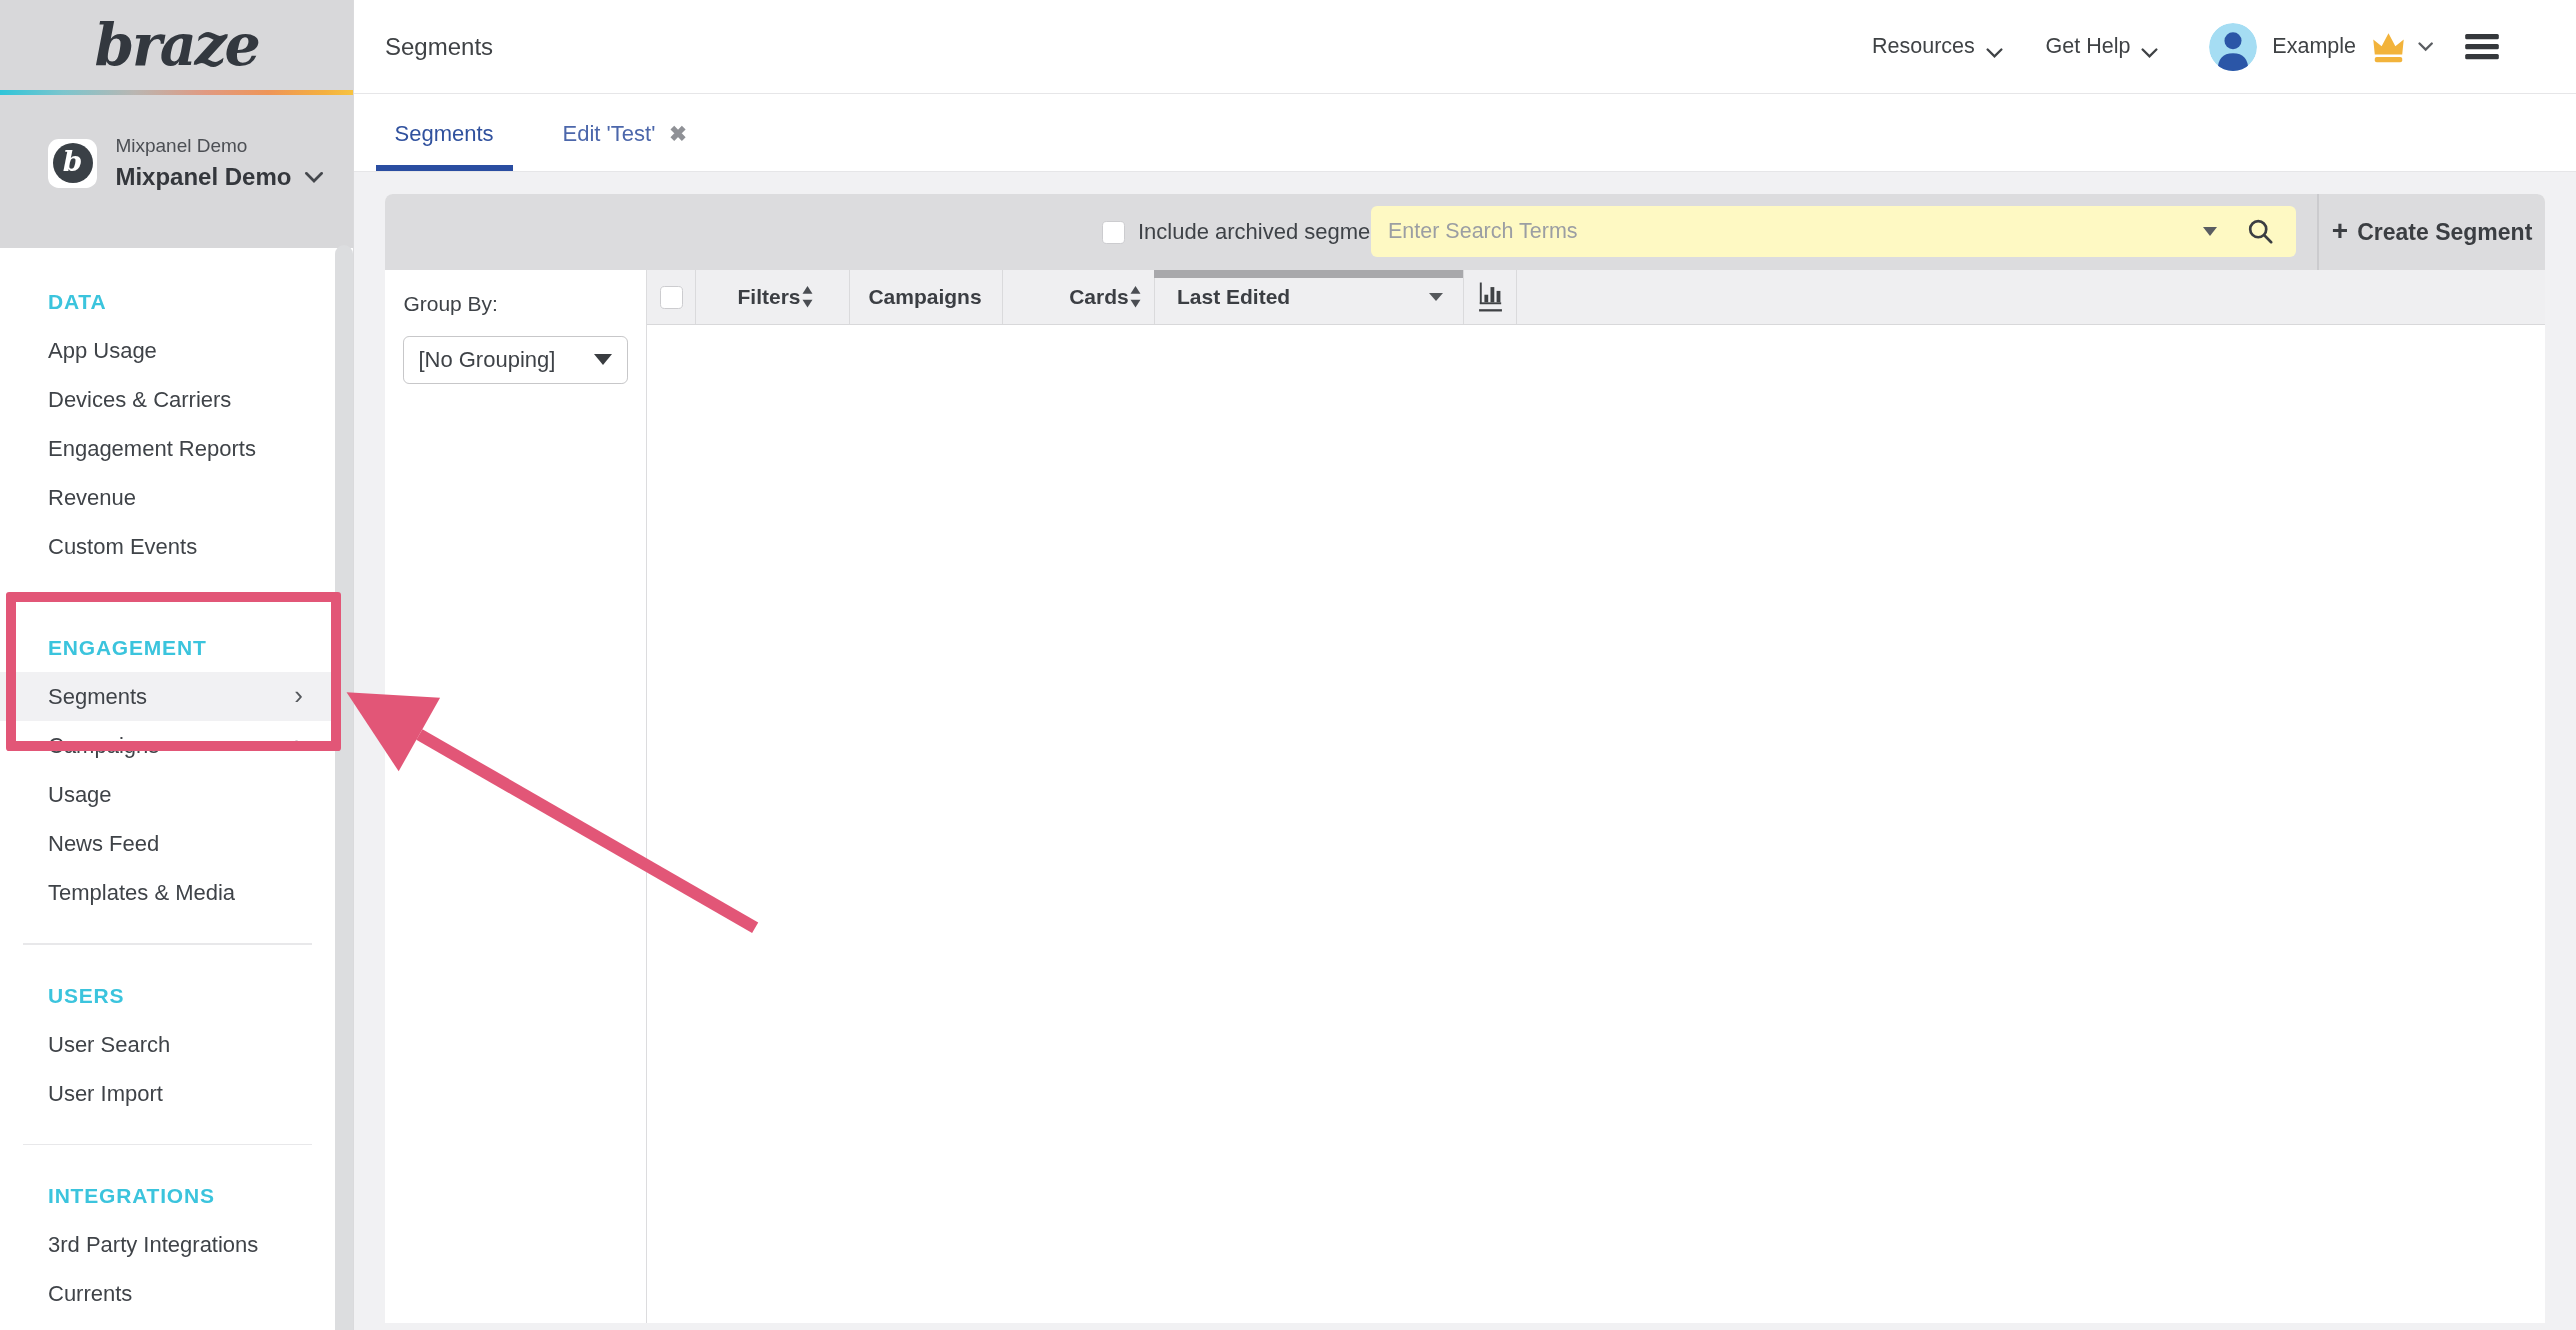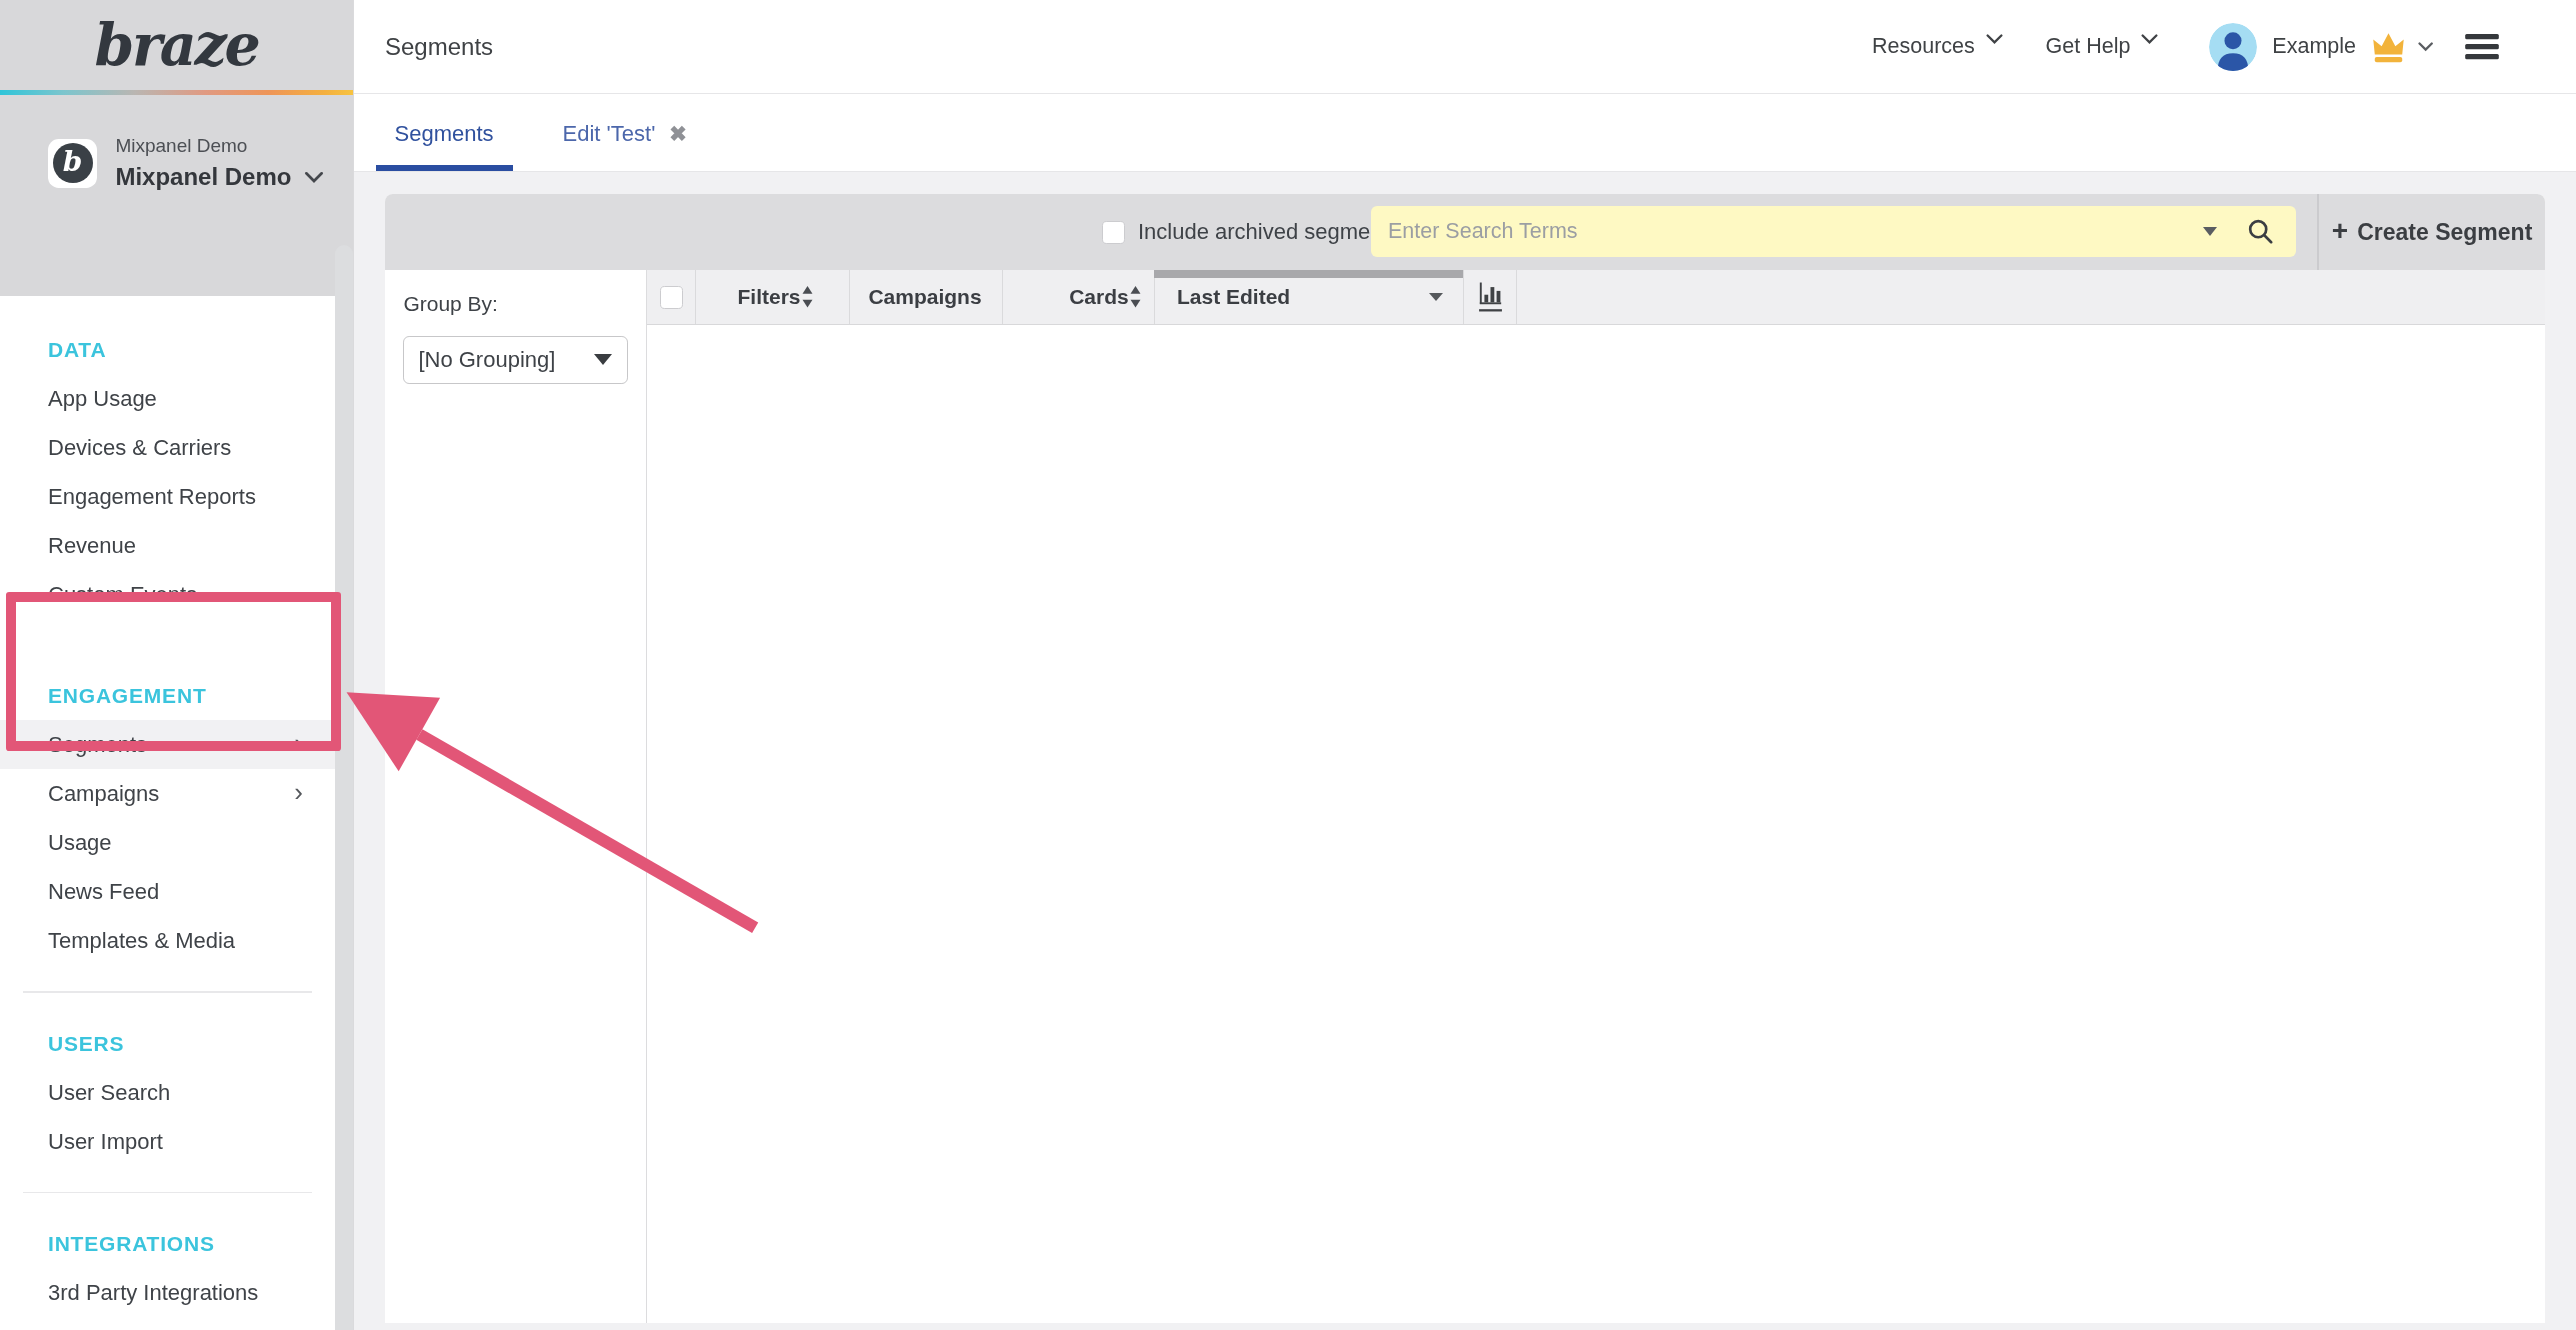--- a/index.html
+++ b/index.html
@@ -11,21 +11,21 @@
     color: #3f4348;
     background: #f1f1f3;
     overflow: hidden;
   }
 
   
   .sidebar {
     position: absolute; left:0; top:0; width:354px; height:1331px;
     background:#ffffff; border-right:1.5px solid #dadadc;
   }
-  .ws-header { position:relative; height:296px; background:#d8d8da; }
+  .ws-header { position:relative; height:248px; background:#d8d8da; }
   .brand-logo {
     position:absolute; top:10.7px; left:0; width:100%;
     text-align:center; font-family:"DejaVu Serif", serif;
     font-style:italic; font-weight:700; font-size:57px; letter-spacing:-2.3px;
     color:#33383f;
   }
   .brand-gradient {
     position:absolute; top:90px; left:0; right:0; height:4.6px;
     background:linear-gradient(90deg,#2fc5d9 0%,#7cc5cd 18%,#b9b6b2 38%,#e09a82 58%,#ee9558 76%,#f4b03f 92%,#f7c340 100%);
   }
@@ -70,21 +70,21 @@
   }
 
   
   .main { position:absolute; left:354px; top:0; right:0; height:1331px; }
   .topbar {
     height:94px; background:#ffffff; border-bottom:1.5px solid #e6e6e8;
     display:flex; align-items:center;
   }
   .page-title { margin-left:31px; font-size:24px; font-weight:500; color:#3f4245; }
   .top-right { margin-left:auto; margin-right:77px; display:flex; align-items:center; }
-  .nav-link { display:flex; align-items:flex-start; gap:10.7px; font-size:21.5px; color:#3f4245; cursor:pointer; }
+  .nav-link { display:flex; align-items:flex-end; gap:10.7px; font-size:21.5px; color:#3f4245; cursor:pointer; }
   .nav-link + .nav-link { margin-left:43px; }
   .avatar { margin-left:51px; width:48px; height:48px; border-radius:50%; overflow:hidden; flex:none; cursor:pointer; }
   .user-name { margin-left:15.3px; font-size:21.5px; color:#3f4245; }
   .crown { margin-left:14px; display:flex; }
   .user-chev { margin-left:10.7px; display:flex; }
   .hamburger { margin-left:32px; display:flex; cursor:pointer; }
 
   .tabbar {
     height:78px; background:#ffffff; border-bottom:1.5px solid #e6e6e8;
     display:flex; align-items:flex-end; padding-left:21.5px;

